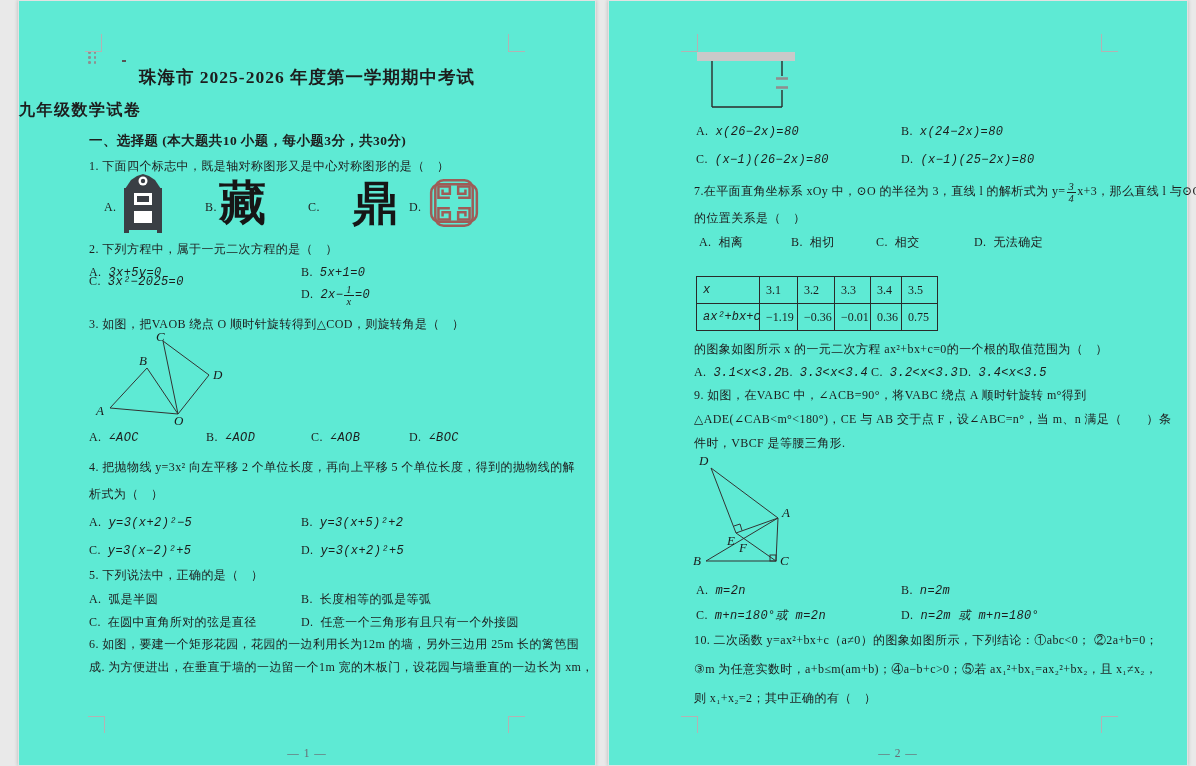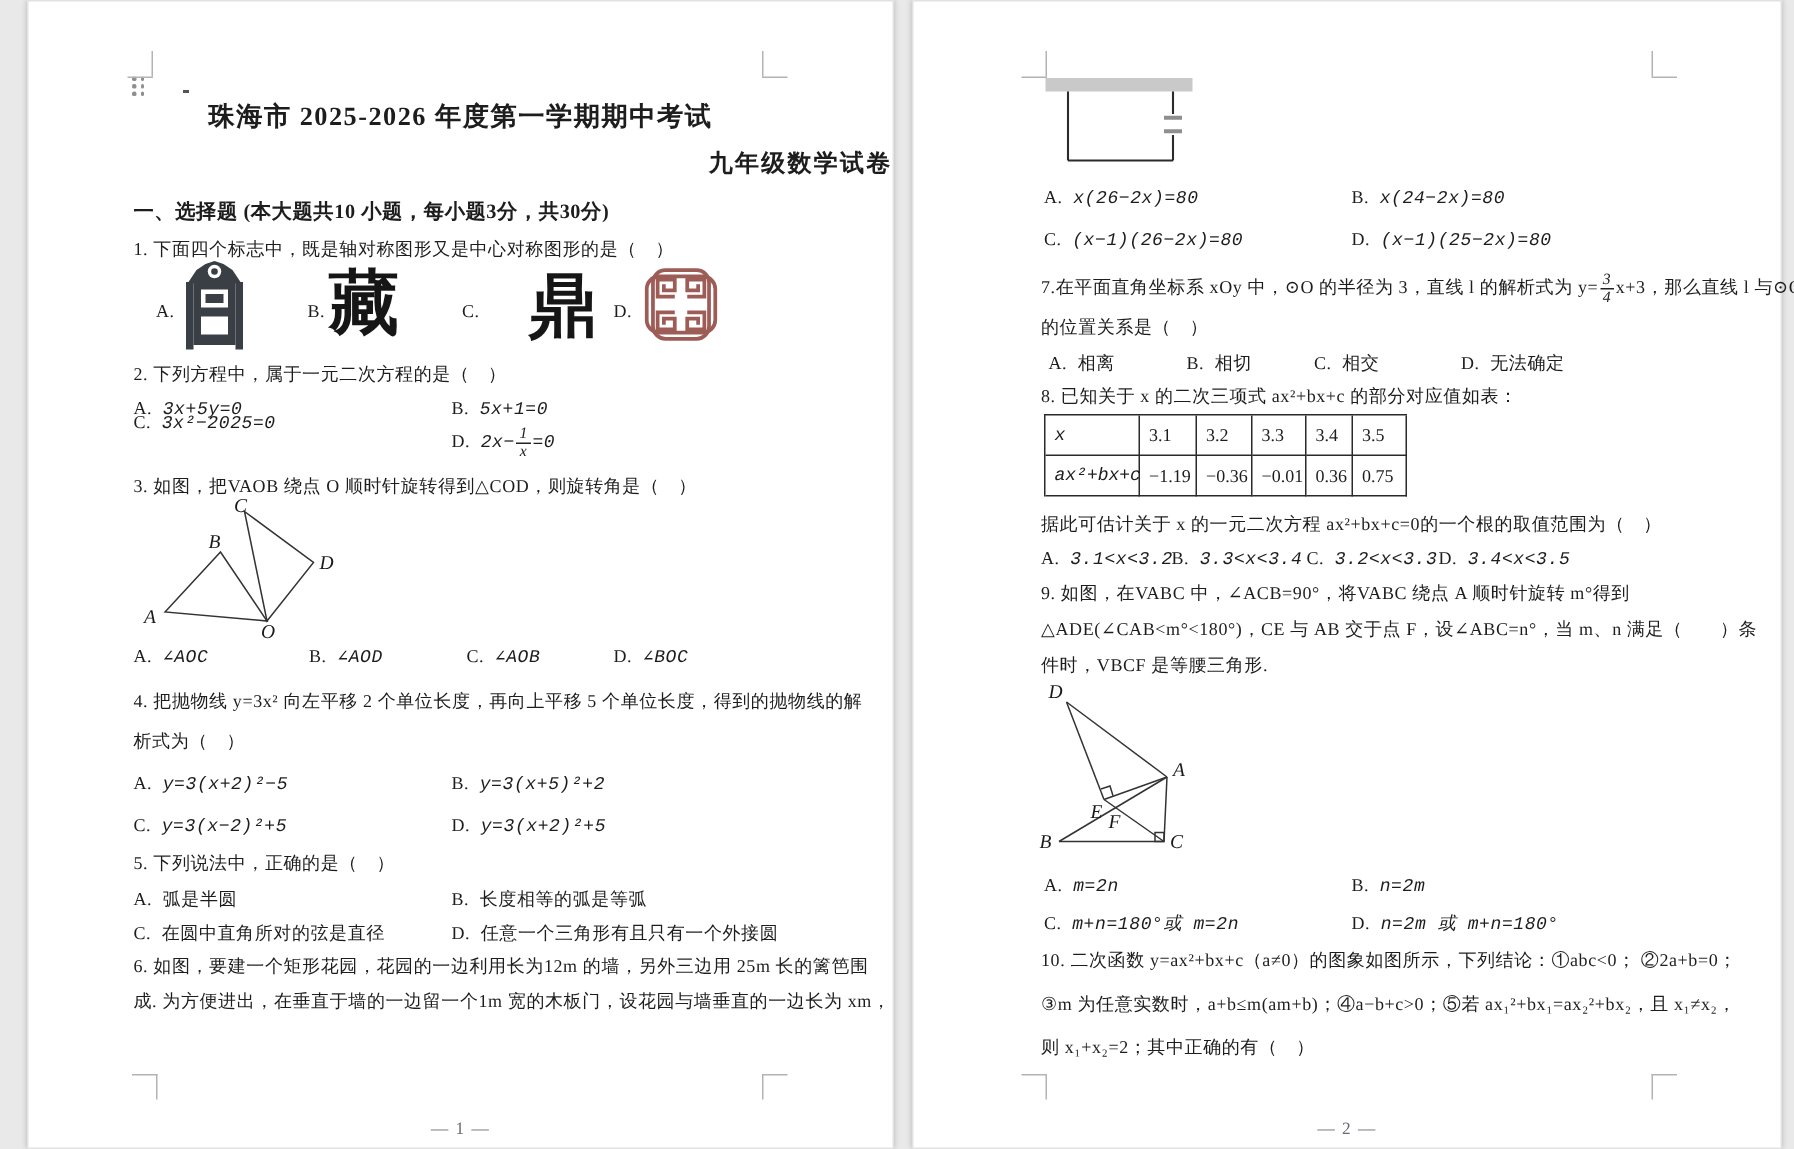--- a/index.html
+++ b/index.html
@@ -2,28 +2,28 @@
 <html><head>
 <meta charset="utf-8">
 <style>
   html,body{margin:0;padding:0;}
   body{
     width:1196px;height:766px;position:relative;overflow:hidden;
     background:#e9e9e9;
     font-family:"Liberation Serif","DejaVu Serif",serif;
     color:#1d1d1d;
   }
-  .page{position:absolute;top:0;height:766px;background:#ffffff;
+  .page{position:absolute;top:0;height:766px;background:#5eead4;
         box-shadow:0 0 4px rgba(0,0,0,.22);border:1px solid #e2e2e2;box-sizing:border-box;}
   #page1{left:18px;width:578px;}
   #page2{left:608px;width:580px;}
   .line{position:absolute;white-space:nowrap;font-size:12px;letter-spacing:.4px;line-height:16px;}
   .b{font-weight:bold;}
   .title1{font-size:17.5px;width:100%;text-align:center;letter-spacing:1px;}
-  .title2{font-size:16px;width:100%;text-align:right;letter-spacing:1.5px;}
+  .title2{font-size:16px;width:100%;text-align:left;letter-spacing:1.5px;}
   .heading{font-size:13.5px;}
   .m{font-style:italic;font-family:Liberation Mono, monospace;}
   .optlab{margin-right:7px;}
   .footer{width:100%;text-align:center;color:#6a6a72;font-size:11.5px;letter-spacing:1px;}
   
   .frac{display:inline-block;vertical-align:middle;text-align:center;line-height:1.05;
         font-size:10.5px;font-style:italic;margin:0 1px;}
   .frac .fnum{display:block;border-bottom:1px solid #222;padding:0 2px;}
   .frac .fden{display:block;padding:0 2px;}
   
@@ -213,38 +213,37 @@
   <div class="line" style="left:182px;top:233px">
     <span class="optlab">B.</span><span>相切</span>
   </div>
   <div class="line" style="left:267px;top:233px">
     <span class="optlab">C.</span><span>相交</span>
   </div>
   <div class="line" style="left:365px;top:233px">
     <span class="optlab">D.</span><span>无法确定</span>
   </div>
 
-  <div class="line" style="left:85px;top:255px">8. 已知关于 x 的二次三项式 ax²+bx+c 的部分对应值如表：</div>
 
   <div class="qtable" style="left:87px;top:275px">
     <div class="cell m">x</div>
     <div class="cell">3.1</div>
     <div class="cell">3.2</div>
     <div class="cell">3.3</div>
     <div class="cell">3.4</div>
     <div class="cell">3.5</div>
     <div class="cell m">ax²+bx+c</div>
     <div class="cell">−1.19</div>
     <div class="cell">−0.36</div>
     <div class="cell">−0.01</div>
     <div class="cell">0.36</div>
     <div class="cell">0.75</div>
   </div>
 
-  <div class="line" style="left:85px;top:340px">据此可估计关于 x 的一元二次方程 ax²+bx+c=0的一个根的取值范围为（　）</div>
+  <div class="line" style="left:85px;top:340px">的图象如图所示 x 的一元二次方程 ax²+bx+c=0的一个根的取值范围为（　）</div>
   <div class="line" style="left:85px;top:363px">
     <span class="optlab">A.</span><span class="m">3.1&lt;x&lt;3.2</span>
   </div>
   <div class="line" style="left:172px;top:363px">
     <span class="optlab">B.</span><span class="m">3.3&lt;x&lt;3.4</span>
   </div>
   <div class="line" style="left:262px;top:363px">
     <span class="optlab">C.</span><span class="m">3.2&lt;x&lt;3.3</span>
   </div>
   <div class="line" style="left:350px;top:363px">

